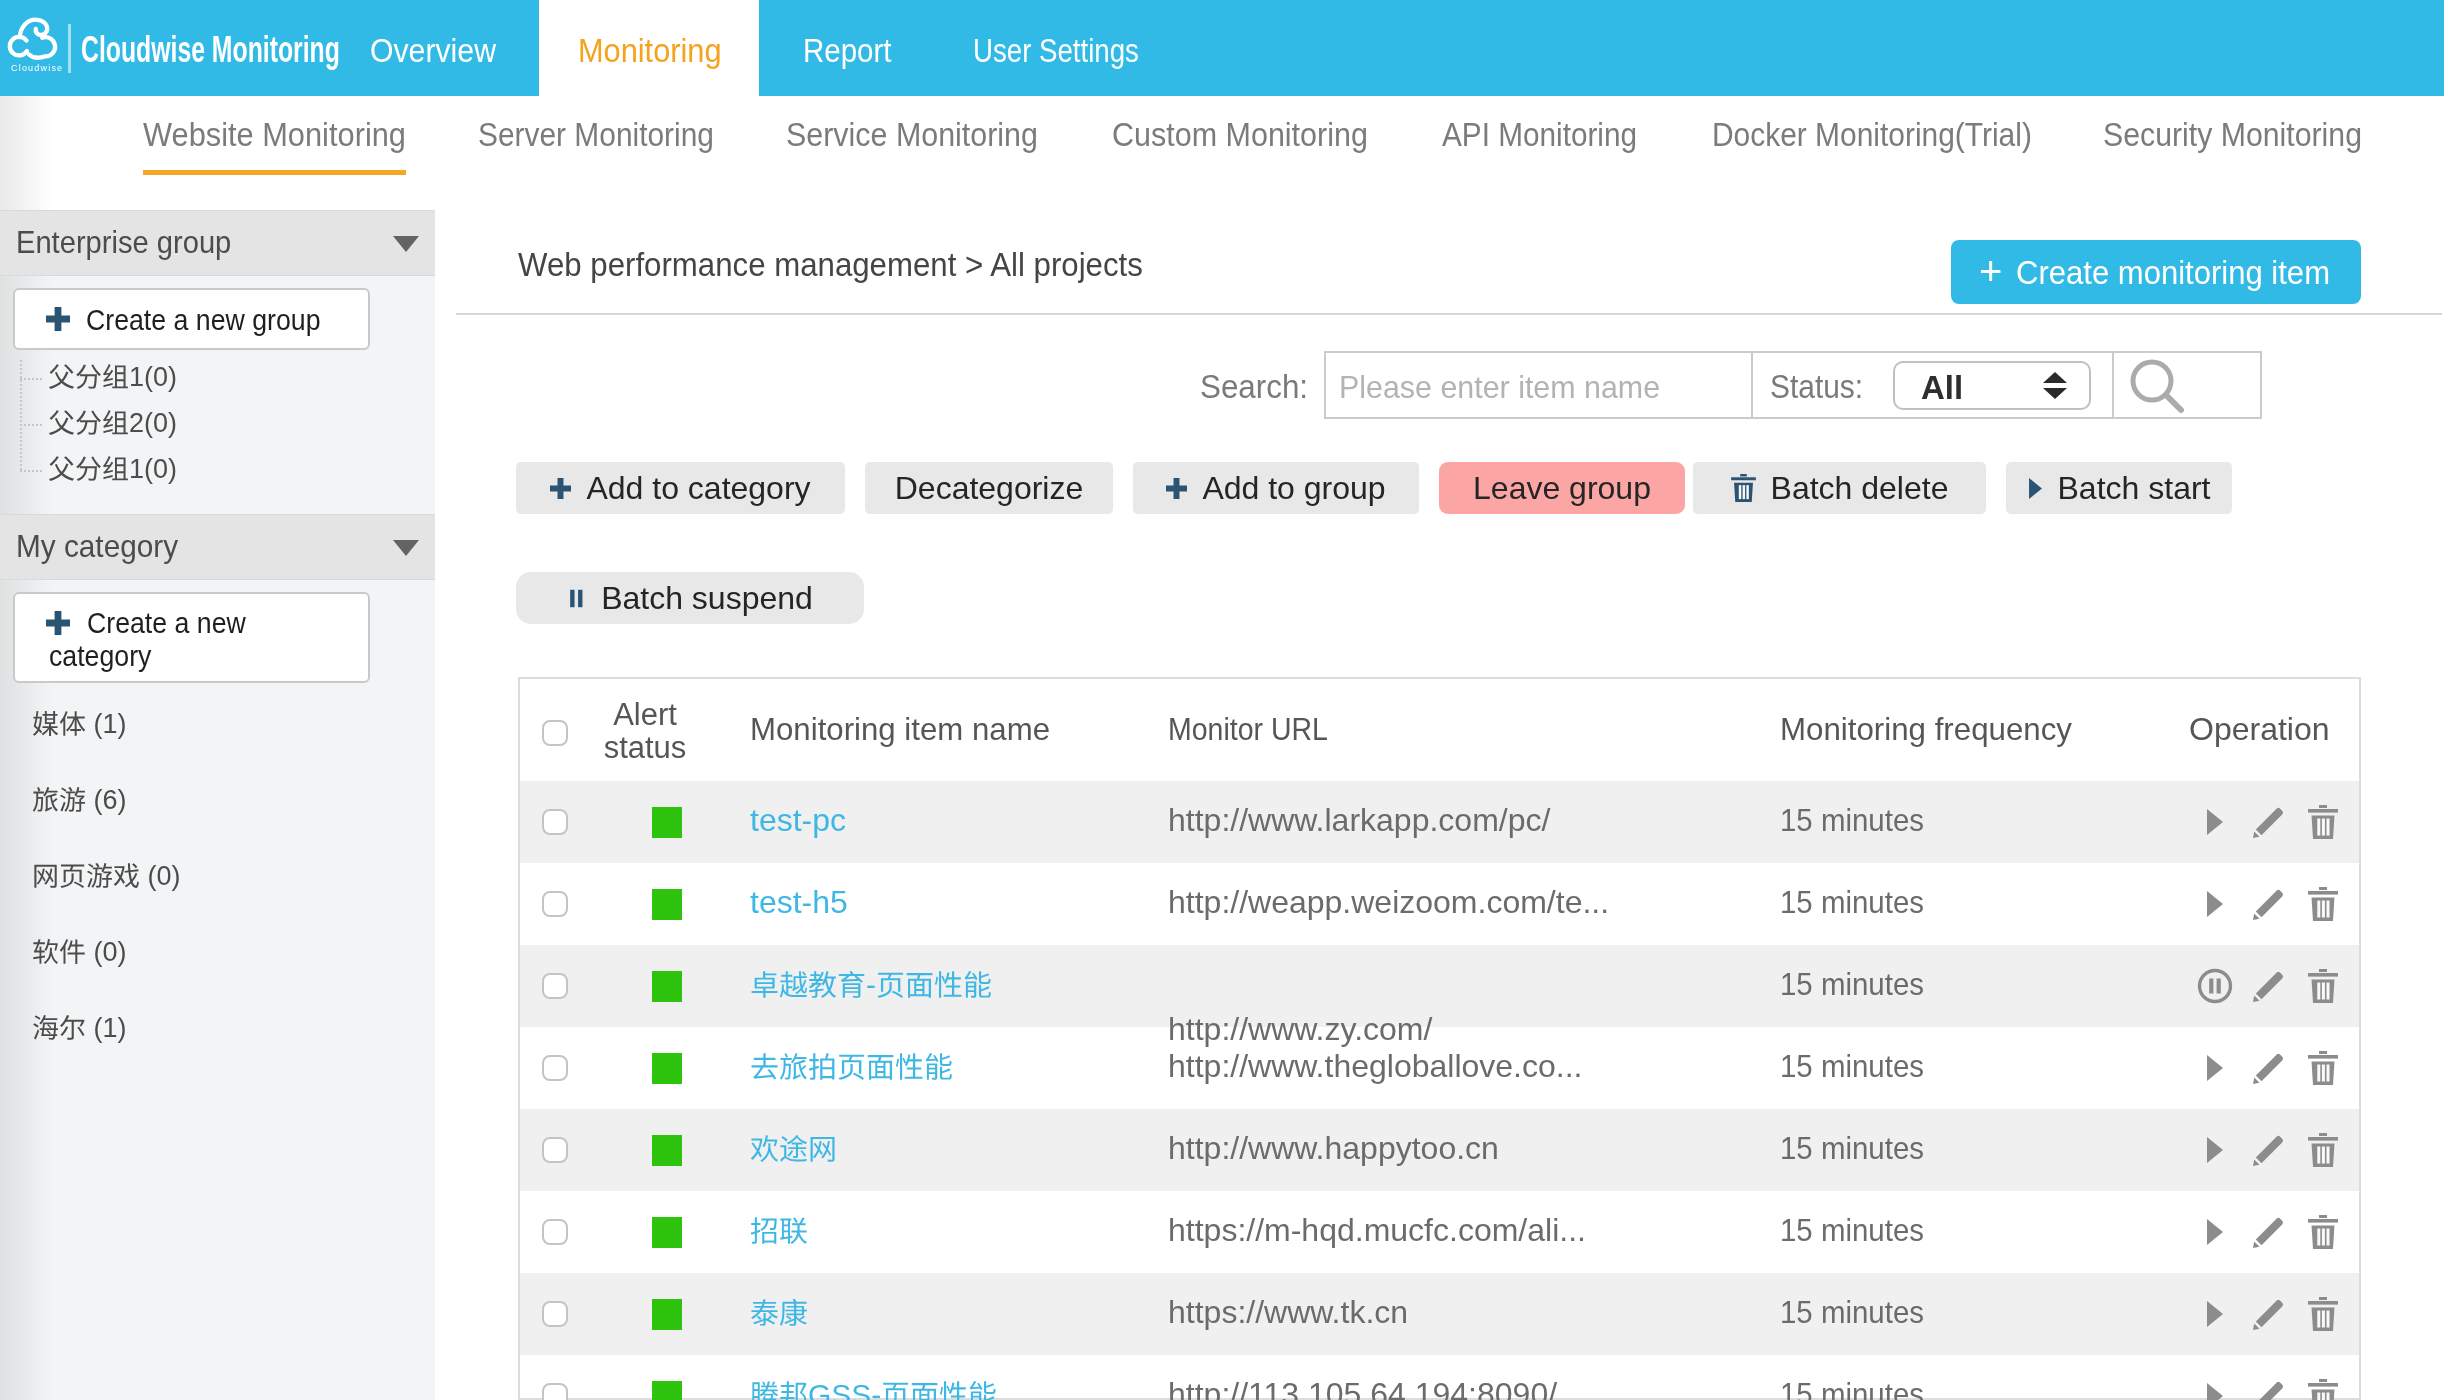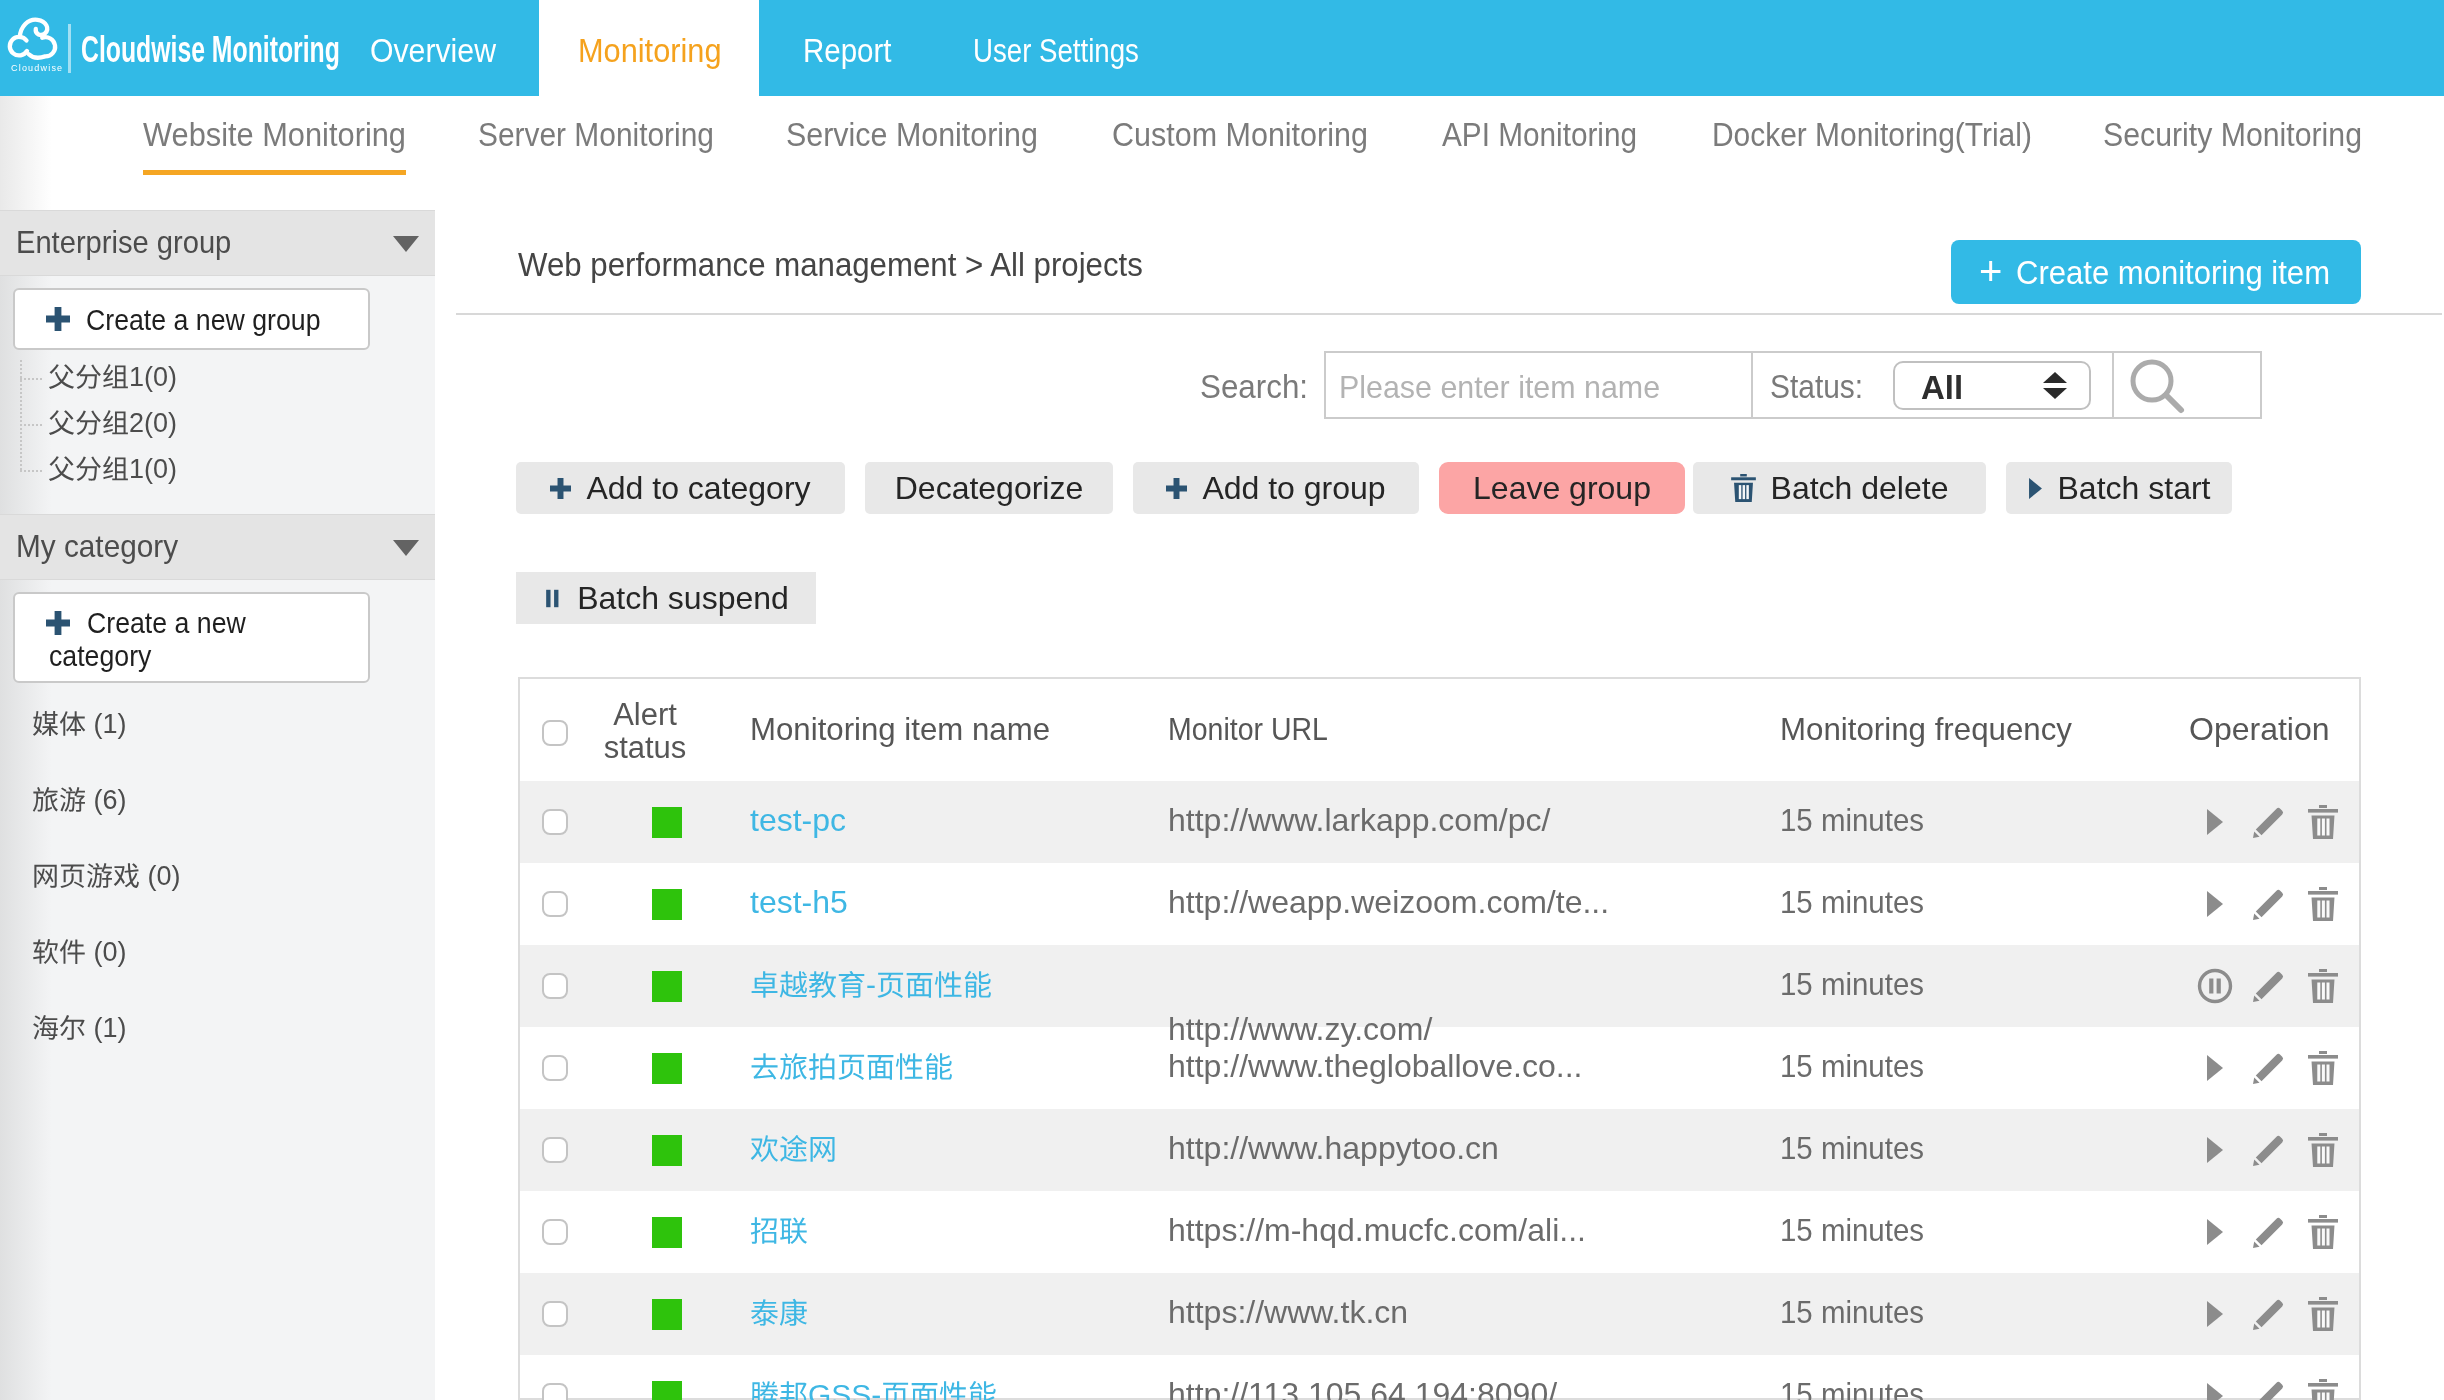--- a/index.html
+++ b/index.html
@@ -180,21 +180,21 @@
           <rect x="9.3" y="13.5" width="3" height="17" fill="#fff" opacity="0.95"></rect>
           <rect x="13.9" y="13.5" width="3" height="17" fill="#fff" opacity="0.95"></rect>
           <rect x="18.5" y="13.5" width="3" height="17" fill="#fff" opacity="0.95"></rect>
         </svg>
       </span>Batch delete</div>
 <div class="abs flexc" style="left:2006px;top:462px;width:226px;height:52px;background:#e8e8e8;border-radius:5px;justify-content:center;font-size:32px;color:#252525"><span style="margin-right:15px;display:inline-flex">
         <svg width="15" height="21" viewBox="0 0 18 26" style="display:block">
           <path fill="#2b5372" d="M1 0 L17 13 L1 26 Z"></path>
         </svg>
       </span>Batch start</div>
-<div class="abs flexc" style="left:516px;top:572px;width:300px;height:52px;background:#e8e8e8;border-radius:0;justify-content:center;font-size:32px;color:#252525"><span style="margin-right:15px;display:inline-flex">
+<div class="abs flexc" style="left:516px;top:572px;width:348px;height:52px;background:#e8e8e8;border-radius:15px;justify-content:center;font-size:32px;color:#252525"><span style="margin-right:15px;display:inline-flex">
         <svg width="19" height="19" viewBox="0 0 20 24" style="display:block">
           <rect x="2" y="1" width="5.5" height="22" fill="#2b5372"></rect>
           <rect x="12" y="1" width="5.5" height="22" fill="#2b5372"></rect>
         </svg>
       </span>Batch suspend</div>
 <div class="abs" style="left:518px;top:677px;width:1843px;height:723px;border:2px solid #dcdcdc;background:#fff"></div>
 <div class="abs" style="left:542px;top:720px;width:26px;height:26px;border:2px solid #c4c4c4;border-radius:8px;background:#fff"></div>
 <div class="abs" style="left:645px;top:698px;transform:translateX(-50%);text-align:center;font-size:31px;color:#565656;line-height:33px">Alert<br>status</div>
 <div class="abs" style="left:750px;top:711px;font-size:32px;color:#565656;font-weight:normal;white-space:nowrap;transform-origin:0 50%;transform:scaleX(0.975);">Monitoring item name</div>
 <div class="abs" style="left:1168px;top:711px;font-size:32px;color:#565656;font-weight:normal;white-space:nowrap;transform-origin:0 50%;transform:scaleX(0.89);">Monitor URL</div>

